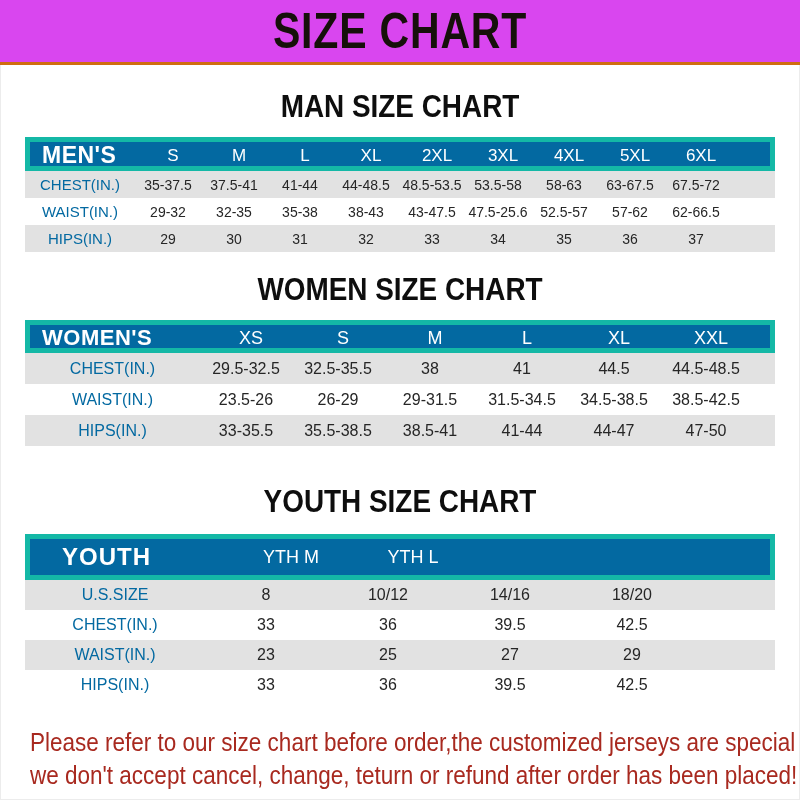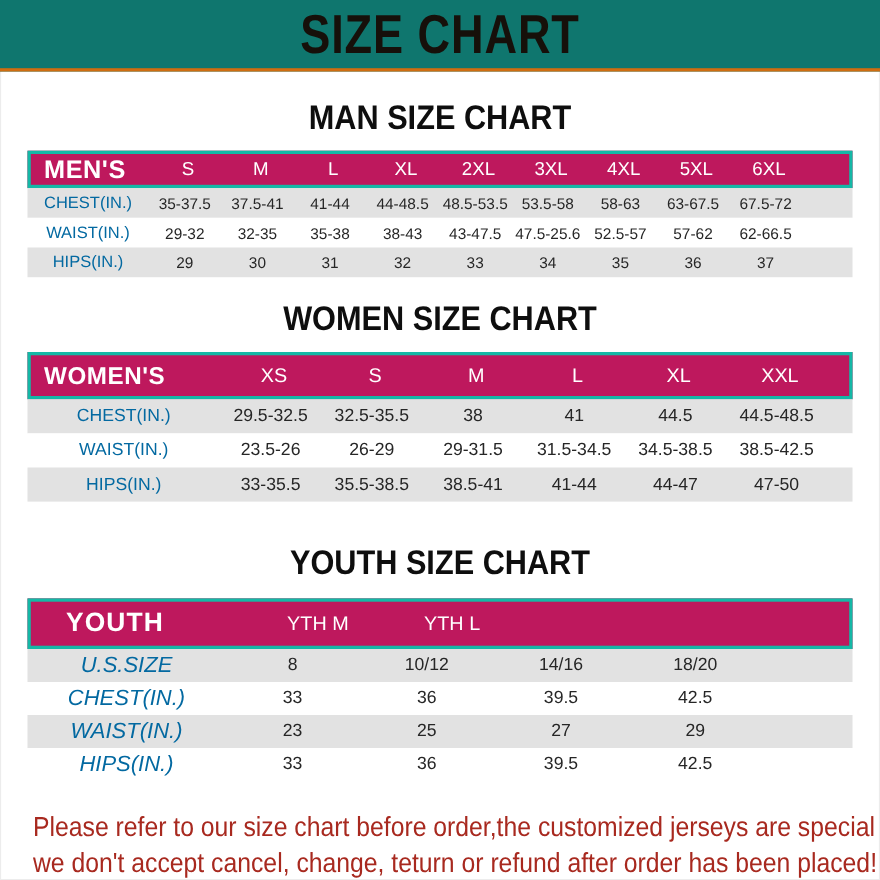--- a/index.html
+++ b/index.html
@@ -5,21 +5,21 @@
   html,body{margin:0;padding:0;}
   body{
     width:800px;height:800px;background:#ffffff;
     font-family:"Liberation Sans", sans-serif;
     overflow:hidden;
   }
   .page{width:800px;height:800px;box-shadow:inset 0 0 0 1px #ececec;}
 
   
   .banner{
-    height:62px;background:#0f766e;
+    height:62px;background:#d946ef;
     display:flex;align-items:center;justify-content:center;
     border-bottom:3px solid #cf6d10;
   }
   .banner-text{
     font-size:50px;font-weight:bold;color:#16100a;
     letter-spacing:1px;transform:scaleX(0.82);transform-origin:center;
     white-space:nowrap;
   }
 
   
@@ -29,52 +29,52 @@
     transform:scaleX(0.9);transform-origin:center;white-space:nowrap;
   }
   .mt-men{margin-top:26px;}
   .mt-women{margin-top:22px;}
   .mt-youth{margin-top:40px;}
 
   
   .size-table{margin:14px 25px 0 25px;width:750px;}
   .size-table.youth-m{margin-top:16px;}
   .t-head,.t-row{display:grid;align-items:center;}
-  .t-head{background:#be185d;color:#ffffff;border:3px solid #14b8a6;box-sizing:border-box;}
+  .t-head{background:#0369a1;color:#ffffff;border:5px solid #14b8a6;box-sizing:border-box;}
   .t-corner{font-weight:bold;padding-left:12px;text-align:left;letter-spacing:0.5px;white-space:nowrap;}
   .t-col{text-align:center;font-weight:normal;}
   .t-row{background:#ffffff;}
   .t-row.stripe{background:#e2e2e2;}
   .t-rlabel{text-align:center;color:#0369a1;white-space:nowrap;}
   .t-val{text-align:center;color:#262626;white-space:nowrap;}
   .t-fill{display:block;}
 
   .grid-men .t-head,.grid-men .t-row{grid-template-columns:110px repeat(9,66px) 1fr;}
   .grid-women .t-head,.grid-women .t-row{grid-template-columns:175px repeat(6,92px) 1fr;}
   .grid-youth .t-head,.grid-youth .t-row{grid-template-columns:180px repeat(4,122px) 1fr;}
 
   .grid-men .t-head{height:34px;}
   .grid-men .t-row{height:27px;}
   .grid-men .t-corner{font-size:23px;}
   .grid-men .t-col{font-size:17px;}
   .grid-men .t-rlabel{font-size:15px;}
   .grid-men .t-val{font-size:14px;}
 
-  .grid-women .t-head{height:43px;}
+  .grid-women .t-head{height:33px;}
   .grid-women .t-row{height:31px;}
   .grid-women .t-corner{font-size:22px;}
   .grid-women .t-col{font-size:18px;}
   .grid-women .t-rlabel{font-size:16px;}
   .grid-women .t-val{font-size:16px;}
 
   .grid-youth .t-head{height:46px;padding-left:20px;}
   .grid-youth .t-row{height:30px;}
   .grid-youth .t-corner{font-size:24px;letter-spacing:1px;}
   .grid-youth .t-col{font-size:18px;}
-  .grid-youth .t-rlabel{font-size:20px;font-style:italic;}
+  .grid-youth .t-rlabel{font-size:16px;}
   .grid-youth .t-val{font-size:16px;}
 
   
   .footer{
     margin-top:26px;padding-left:30px;color:#a8291f;
     font-size:25px;line-height:33px;font-weight:normal;
   }
   .footer-line{transform:scaleX(0.9);transform-origin:left center;white-space:nowrap;}
 </style>
 </head>

